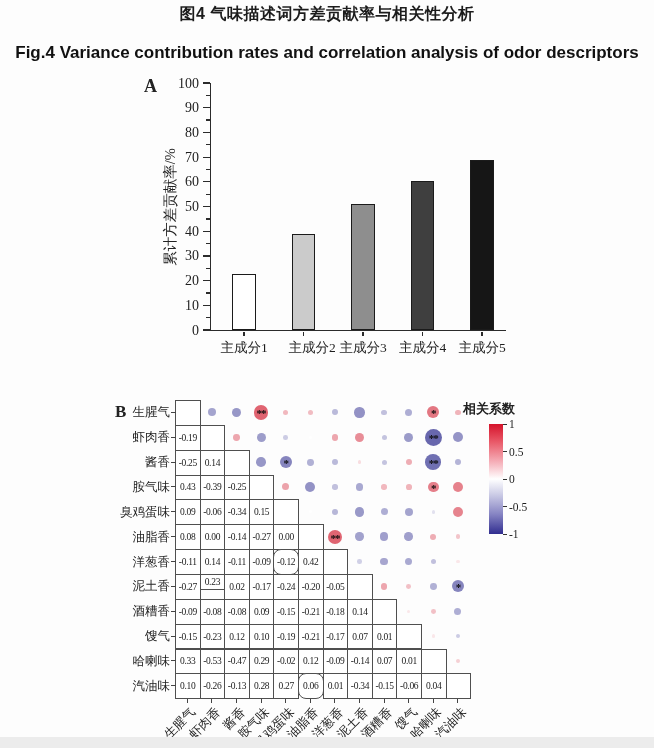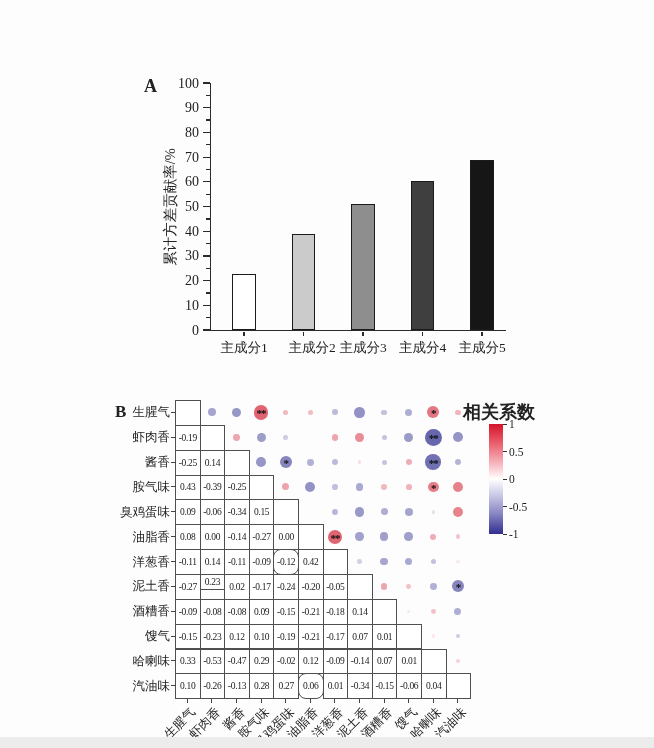--- a/index.html
+++ b/index.html
@@ -31,32 +31,34 @@
     font-family:"Liberation Serif",serif;font-size:9.5px;color:#1a1a1a;letter-spacing:-0.3px;}
   .circle{position:absolute;border-radius:50%;text-align:center;
     font-family:"Liberation Serif",serif;font-weight:700;color:#0d0d0d;}
   .bylab{position:absolute;width:96px;text-align:right;font-family:"Liberation Serif",serif;
     font-size:12.5px;color:#1d1d1d;line-height:16px;}
   .bytick{position:absolute;width:5px;height:1px;background:#444;}
   .bxlab{position:absolute;width:70px;text-align:right;font-family:"Liberation Serif",serif;
     font-size:12.5px;color:#1d1d1d;transform:rotate(-45deg);transform-origin:100% 0;line-height:14px;}
   .bxtick{position:absolute;width:1px;height:4px;background:#444;}
   .legend-title{position:absolute;left:288px;top:0px;font-family:"Liberation Serif",serif;
-    font-size:18px;font-weight:600;color:#222;}
+    font-size:13px;font-weight:600;color:#222;}
   .colorbar{position:absolute;left:314px;top:24px;width:14px;height:110px;
     background:linear-gradient(to bottom,#d5132b 0%,#e95867 16%,#f6b6bf 36%,#ffffff 50%,
       #cccce6 64%,#8684c3 82%,#312e90 100%);}
   .cbtick{position:absolute;width:4px;height:1px;background:#333;}
   .cblab{position:absolute;font-family:"Liberation Serif",serif;font-size:11.5px;color:#1d1d1d;line-height:12px;}
   .bottom-strip{position:absolute;left:0;top:737px;width:654px;height:11px;background:#ececec;}
 </style>
 </head>
 <body>
 
 <div class="page">
+  <div class="title-zh">图4 气味描述词方差贡献率与相关性分析</div>
+  <div class="title-en">Fig.4 Variance contribution rates and correlation analysis of odor descriptors</div>
 
   <div class="panel-a" id="plotA">
     <div class="panel-label pa-label">A</div>
     <div class="a-ylab">累计方差贡献率/%</div>
   <div class="ytick" style="left: -8px; width: 7px; top: 246.4px;"></div>
       <div class="ylab" style="left: -50px; top: 238.5px;">0</div>
       <div class="ytick" style="left: -5px; width: 4px; top: 234.05px;"></div>
       <div class="ytick" style="left: -8px; width: 7px; top: 221.7px;"></div>
       <div class="ylab" style="left: -50px; top: 213.8px;">10</div>
       <div class="ytick" style="left: -5px; width: 4px; top: 209.35px;"></div>

